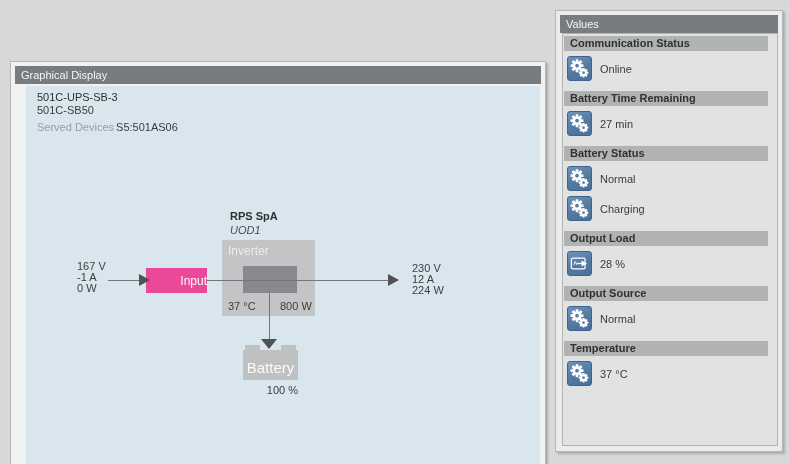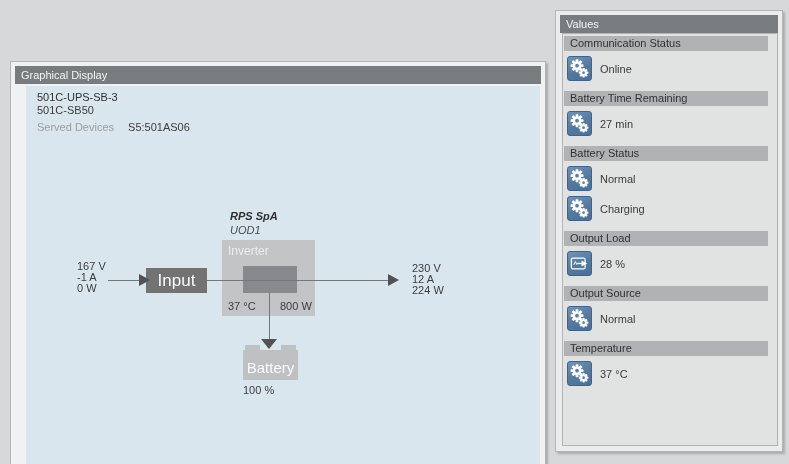--- a/index.html
+++ b/index.html
@@ -25,76 +25,76 @@
     line-height:18px;padding-left:6px;box-sizing:border-box;
   }
   
   .diagram-area{
     position:absolute;left:15px;top:24px;width:514px;height:411px;
     background:#d9e6ee;
   }
   .device-info{position:absolute;left:11px;top:5px;}
   .device-name{font-weight:normal;color:#2f3031;}
   .device-model{margin-top:1px;}
-  .served-row{margin-top:5px;display:flex;gap:14px;}
+  .served-row{margin-top:5px;display:flex;gap:2px;}
   .served-label{color:#9c9d9e;}
   .served-value{color:#3c3d3e;}
 
-  .unit-name{position:absolute;left:204px;top:124px;font-weight:bold;color:#2f3031;font-style:italic;}
+  .unit-name{position:absolute;left:204px;top:124px;font-weight:bold;color:#2f3031;}
   .unit-id{position:absolute;left:204px;top:138px;font-style:italic;color:#4a4b4c;}
 
   .io-text{position:absolute;line-height:11px;color:#3c3d3e;}
   #input-values{left:51px;top:175px;}
   #output-values{left:386px;top:177px;}
 
   .hline{position:absolute;left:82px;top:194px;width:280px;height:1px;background:#74767a;z-index:2;}
   .vline{position:absolute;left:243px;top:207px;width:1px;height:47px;background:#74767a;z-index:2;}
   .tri-right{position:absolute;width:0;height:0;
     border-top:6px solid transparent;border-bottom:6px solid transparent;
     border-left:11px solid #505254;z-index:4;}
   #arrow-in{left:113px;top:188px;}
   #arrow-out{left:362px;top:188px;}
   .tri-down{position:absolute;left:235px;top:253px;width:0;height:0;
     border-left:8px solid transparent;border-right:8px solid transparent;
     border-top:10px solid #505254;z-index:4;}
 
   .gbox{
     position:absolute;width:61px;height:25px;z-index:3;
-    background:#737373;color:#fafbfb;font-size:17px;
-    display:flex;align-items:center;justify-content:center;
+    background:#ec4899;color:#fafbfb;font-size:12px;
+    display:flex;align-items:center;justify-content:flex-end;
   }
   #input-box{left:120px;top:182px;}
   #output-box{left:298px;top:182px;}
 
   #inverter-box{position:absolute;left:196px;top:154px;width:93px;height:76px;
     background:#c3c4c6;z-index:1;}
   .inverter-label{position:absolute;left:6px;top:4px;color:#eceded;font-size:12px;}
   #inverter-core{position:absolute;left:21px;top:26px;width:54px;height:27px;
     background:#87898c;z-index:3;}
   #inv-temp{position:absolute;left:6px;bottom:4px;color:#3c3d3e;}
   #inv-power{position:absolute;left:58px;bottom:4px;color:#3c3d3e;}
 
   #battery{position:absolute;left:217px;top:259px;width:55px;height:35px;z-index:3;}
   .bterm{position:absolute;top:0;width:15px;height:6px;background:#bfc0c2;}
   .bterm-l{left:2px;}
   .bterm-r{left:38px;}
   .bbody{position:absolute;left:0;top:5px;width:55px;height:30px;background:#bfc0c2;
     color:#fafbfb;font-size:15px;display:flex;align-items:center;justify-content:center;
     padding-top:4px;box-sizing:border-box;}
-  #battery-charge{position:absolute;left:217px;top:298px;width:55px;text-align:left;color:#3c3d3e;}
+  #battery-charge{position:absolute;left:217px;top:298px;width:55px;text-align:right;color:#3c3d3e;}
 
   
   .values-inner{
     position:absolute;left:6px;right:4px;top:22px;bottom:5px;
     background:#e1e2e2;border:1px solid #b2b3b5;overflow:hidden;
   }
   .vbar{
     height:15px;line-height:15px;
     margin:10px 9px 0 1px;padding-left:6px;
-    background:#b1b2b4;color:#303132;font-weight:normal;
+    background:#b1b2b4;color:#303132;font-weight:bold;
   }
   .vbar:first-child{margin-top:2px;}
   .vrow{display:flex;align-items:center;gap:8px;margin:5px 0 0 4px;}
   .vicon{
     width:25px;height:25px;border-radius:3px;flex:0 0 25px;
     background:linear-gradient(155deg,#6e93bd 0%,#53799f 55%,#48709c 100%);
     border:1px solid #3f638d;box-sizing:border-box;
     display:flex;align-items:center;justify-content:center;
   }
   .vicon svg{display:block;}

